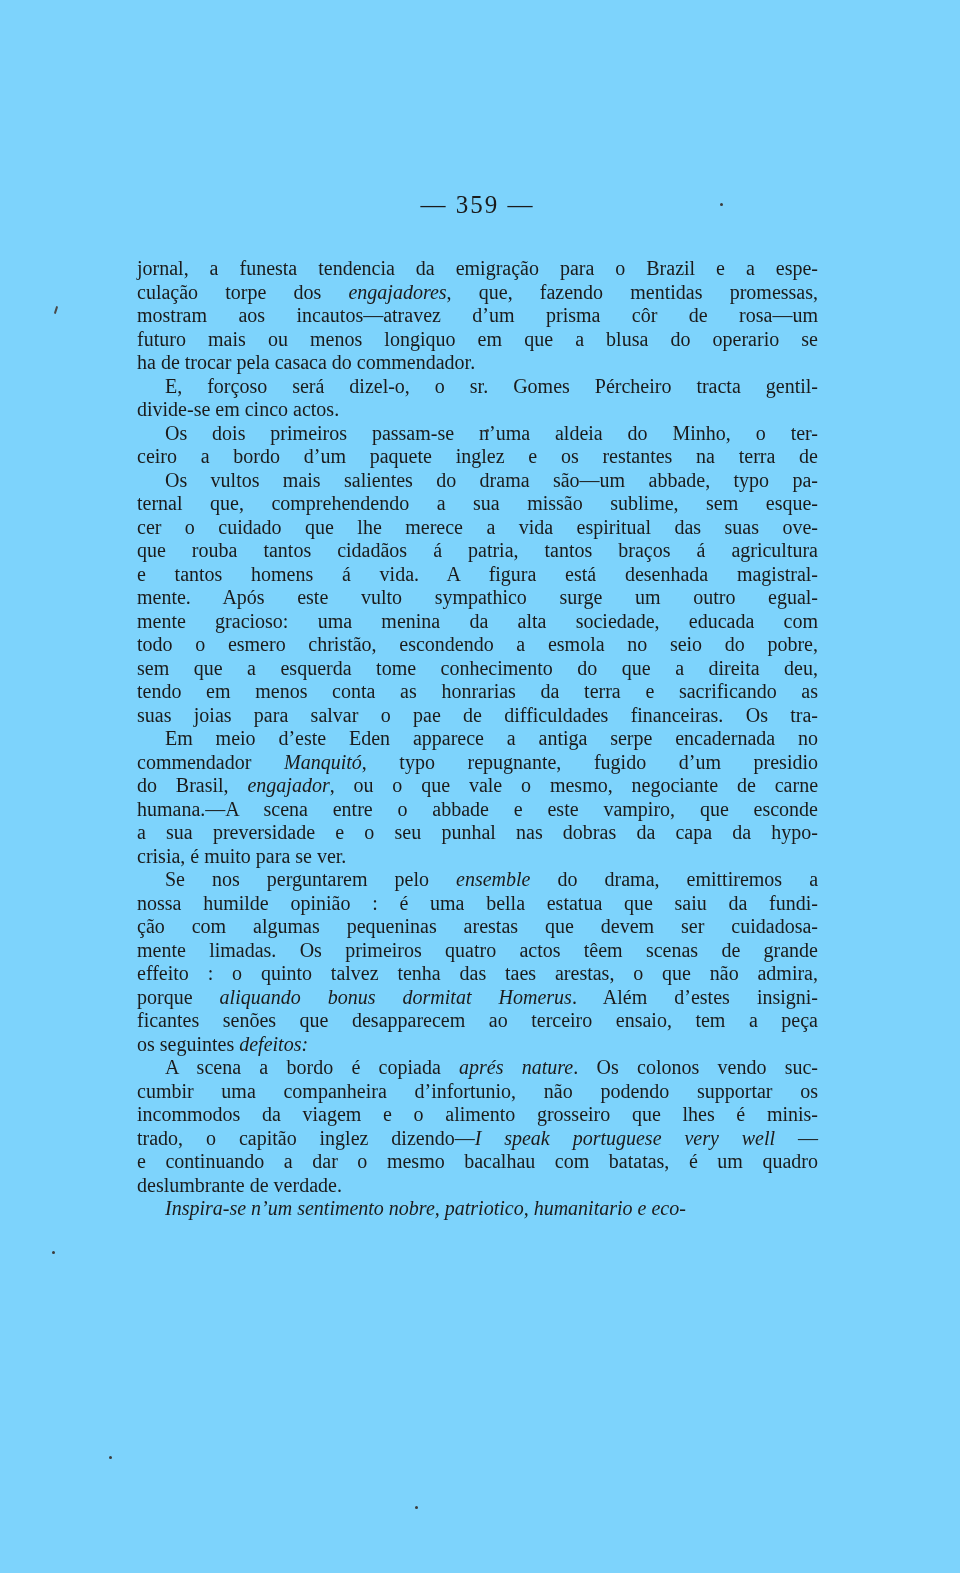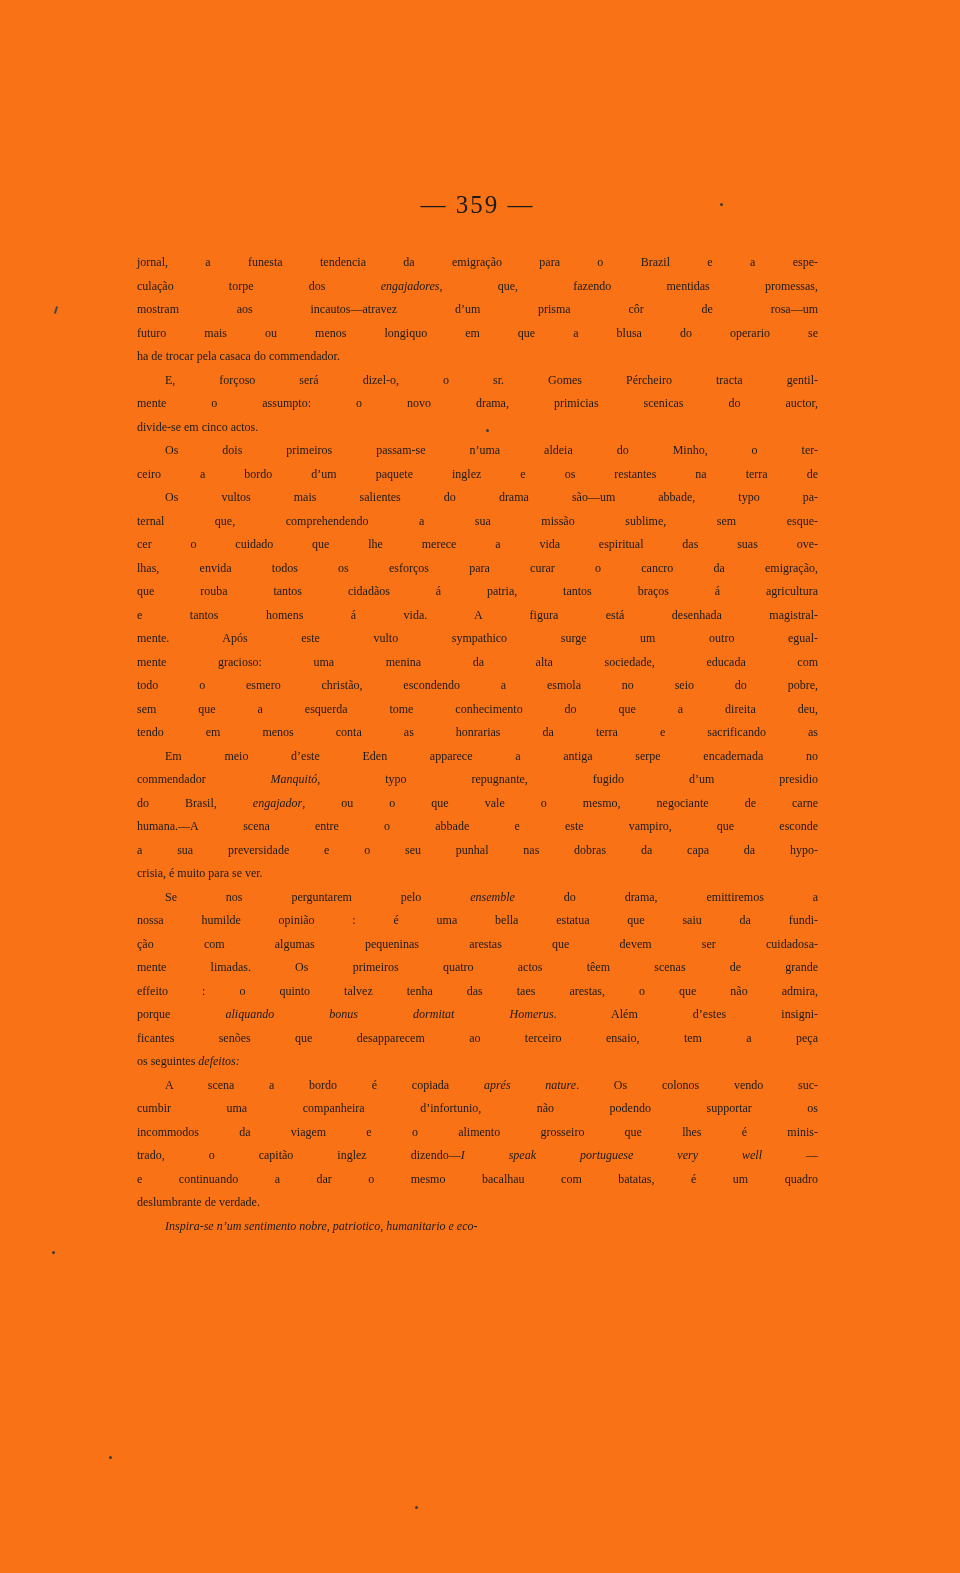--- a/index.html
+++ b/index.html
@@ -1,40 +1,40 @@
 <!DOCTYPE html>
 <html><head>
 <meta charset="utf-8">
 <style>
   html, body { margin: 0; padding: 0; background: #ffffff; }
   .page {
     position: relative;
     width: 960px;
     height: 1573px;
-    background: #f97316;
+    background: #7dd3fc;
     color: #1b1b1b;
     font-family: "Liberation Serif", "DejaVu Serif", serif;
     overflow: hidden;
   }
   .folio {
     position: absolute;
     top: 191px;
     left: 137px;
     width: 681px;
     text-align: center;
     font-size: 25px;
     letter-spacing: 2px;
     white-space: nowrap;
   }
   .text-block {
     position: absolute;
-    top: 251px;
+    top: 257px;
     left: 137px;
     width: 681px;
-    font-size: 12px;
+    font-size: 20px;
     line-height: 23.5px;
   }
   .para { margin: 0; padding: 0; }
   .line {
     text-align: justify;
     text-align-last: justify;
     text-justify: inter-word;
     height: 23.5px;
     overflow: visible;
   }
@@ -62,39 +62,38 @@
   <div class="text-block">
       <div class="para">
         <div class="line"><span>jornal, a funesta tendencia da emigração para o Brazil e a espe-</span></div>
         <div class="line"><span>culação torpe dos </span><span class="it">engajadores</span><span>, que, fazendo mentidas promessas,</span></div>
         <div class="line"><span>mostram aos incautos—atravez d’um prisma côr de rosa—um</span></div>
         <div class="line"><span>futuro mais ou menos longiquo em que a blusa do operario se</span></div>
         <div class="line last"><span>ha de trocar pela casaca do commendador.</span></div>
       </div>
       <div class="para indent">
         <div class="line"><span>E, forçoso será dizel-o, o sr. Gomes Pércheiro tracta gentil-</span></div>
-        <div class="line"><span>mente o assumpto: o novo drama, primicias scenicas do auctor,</span></div>
         <div class="line last"><span>divide-se em cinco actos.</span></div>
       </div>
       <div class="para indent">
         <div class="line"><span>Os dois primeiros passam-se n’uma aldeia do Minho, o ter-</span></div>
         <div class="line"><span>ceiro a bordo d’um paquete inglez e os restantes na terra de</span></div>
       </div>
       <div class="para indent">
         <div class="line"><span>Os vultos mais salientes do drama são—um abbade, typo pa-</span></div>
         <div class="line"><span>ternal que, comprehendendo a sua missão sublime, sem esque-</span></div>
         <div class="line"><span>cer o cuidado que lhe merece a vida espiritual das suas ove-</span></div>
-        <div class="line"><span>lhas, envida todos os esforços para curar o cancro da emigração,</span></div>
         <div class="line"><span>que rouba tantos cidadãos á patria, tantos braços á agricultura</span></div>
         <div class="line"><span>e tantos homens á vida. A figura está desenhada magistral-</span></div>
         <div class="line"><span>mente. Após este vulto sympathico surge um outro egual-</span></div>
         <div class="line"><span>mente gracioso: uma menina da alta sociedade, educada com</span></div>
         <div class="line"><span>todo o esmero christão, escondendo a esmola no seio do pobre,</span></div>
         <div class="line"><span>sem que a esquerda tome conhecimento do que a direita deu,</span></div>
         <div class="line"><span>tendo em menos conta as honrarias da terra e sacrificando as</span></div>
+        <div class="line"><span>suas joias para salvar o pae de difficuldades financeiras. Os tra-</span></div>
       </div>
       <div class="para indent">
         <div class="line"><span>Em meio d’este Eden apparece a antiga serpe encadernada no</span></div>
         <div class="line"><span>commendador </span><span class="it">Manquitó</span><span>, typo repugnante, fugido d’um presidio</span></div>
         <div class="line"><span>do Brasil, </span><span class="it">engajador</span><span>, ou o que vale o mesmo, negociante de carne</span></div>
         <div class="line"><span>humana.—A scena entre o abbade e este vampiro, que esconde</span></div>
         <div class="line"><span>a sua preversidade e o seu punhal nas dobras da capa da hypo-</span></div>
         <div class="line last"><span>crisia, é muito para se ver.</span></div>
       </div>
       <div class="para indent">

